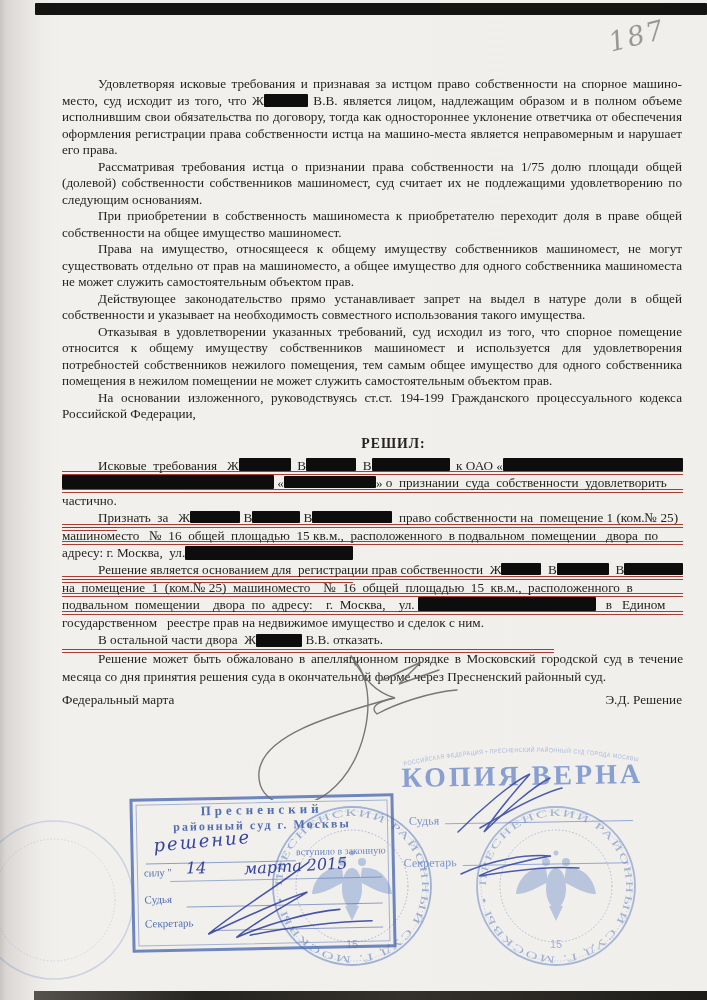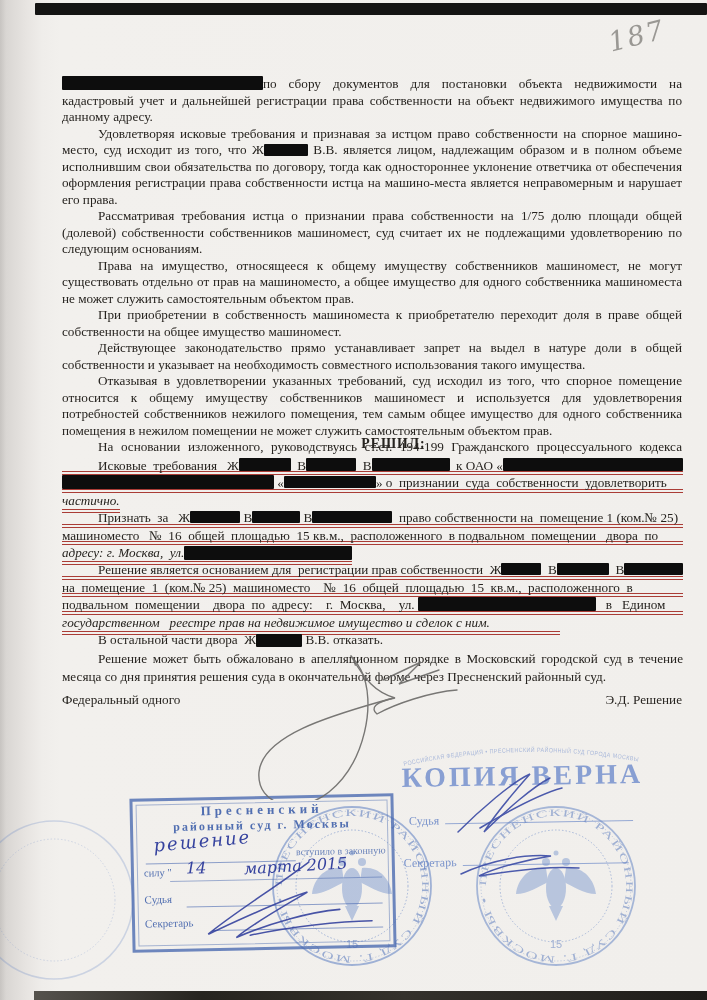--- a/index.html
+++ b/index.html
@@ -29,21 +29,21 @@
     position:absolute;left:0;top:436px;width:707px;text-align:center;
     font-weight:bold;font-size:13.8px;letter-spacing:1px;margin-left:40px;
   }
   
   .operative{position:absolute;left:62px;top:458px;width:621px;font-size:13.2px;}
   .op-line{display:flex;align-items:flex-start;height:17.4px;box-sizing:border-box;white-space:pre;}
   .op-line .t{white-space:pre;}
   .op-line .redact{align-self:center;}
   .grow{flex:1 1 auto;}
   .rl{border-bottom:4px double rgba(164,44,38,.92);}
-  span.rl{padding-bottom:0px;font-style:italic;}
+  span.rl{padding-bottom:18px;}
   .pad-ind{padding-left:36px;}
   .closing{margin-top:1px;line-height:17.5px;text-align:justify;}
   
   .signoff{position:absolute;left:62px;top:692px;width:620px;display:flex;justify-content:space-between;font-size:13.2px;}
   
   .sig-judge{position:absolute;left:225px;top:640px;z-index:5;}
   .seal{position:absolute;z-index:3;}
   .stampbox{
     position:absolute;left:131px;top:796px;width:258px;height:148px;z-index:4;
     border:3px solid rgba(72,104,176,.78);outline:1px solid rgba(72,104,176,.45);outline-offset:-7px;
@@ -78,25 +78,24 @@
 </style>
 </head>
 <body>
 
 <div class="scanbar-top"></div>
 <div class="scanbar-bottom"></div>
 
 <div class="pagenum">187</div>
 
 <div class="text-body">
-  <p class="para"><span class="redact" style="width:201px;height:14px"></span><span class="t">по сбору документов для постановки объекта недвижимости на кадастровый учет и дальнейшей регистрации права собственности на объект недвижимого имущества по данному адресу.</span></p>
   <p class="para ind"><span>Удовлетворяя исковые требования и признавая за истцом право собственности на спорное машино-место, суд исходит из того, что Ж</span><span class="redact" style="width:44px"></span><span> В.В. является лицом, надлежащим образом и в полном объеме исполнившим свои обязательства по договору, тогда как одностороннее уклонение ответчика от обеспечения оформления регистрации права собственности истца на машино-места является неправомерным и нарушает его права.</span></p>
   <p class="para ind">Рассматривая требования истца о признании права собственности на 1/75 долю площади общей (долевой) собственности собственников машиномест, суд считает их не подлежащими удовлетворению по следующим основаниям.</p>
+  <p class="para ind">При приобретении в собственность машиноместа к приобретателю переходит доля в праве общей собственности на общее имущество машиномест.</p>
   <p class="para ind">Права на имущество, относящееся к общему имуществу собственников машиномест, не могут существовать отдельно от прав на машиноместо, а общее имущество для одного собственника машиноместа не может служить самостоятельным объектом прав.</p>
-  <p class="para ind">При приобретении в собственность машиноместа к приобретателю переходит доля в праве общей собственности на общее имущество машиномест.</p>
   <p class="para ind">Действующее законодательство прямо устанавливает запрет на выдел в натуре доли в общей собственности и указывает на необходимость совместного использования такого имущества.</p>
   <p class="para ind">Отказывая в удовлетворении указанных требований, суд исходил из того, что спорное помещение относится к общему имуществу собственников машиномест и используется для удовлетворения потребностей собственников нежилого помещения, тем самым общее имущество для одного собственника помещения в нежилом помещении не может служить самостоятельным объектом прав.</p>
   <p class="para ind">На основании изложенного, руководствуясь ст.ст. 194-199 Гражданского процессуального кодекса Российской Федерации,</p>
 </div>
 
 <div class="heading">РЕШИЛ:</div>
 
 <div class="operative">
   <div class="op-line rl pad-ind">
     <span class="t">Исковые  требования   Ж</span><span class="redact" style="width:52px"></span><span class="t">  В</span><span class="redact" style="width:50px"></span><span class="t">  В</span><span class="redact" style="width:78px"></span><span class="t">  к ОАО «</span><span class="redact grow"></span>
@@ -128,21 +127,21 @@
   <div class="op-line">
     <span class="t rl" style="padding-right:70px;">государственном   реестре прав на недвижимое имущество и сделок с ним.</span>
   </div>
   <div class="op-line pad-ind">
     <span class="t">В остальной части двора  Ж</span><span class="redact" style="width:46px"></span><span class="t"> В.В. отказать.</span>
   </div>
   <p class="para ind closing">Решение может быть обжаловано в апелляционном порядке в Московский городской суд в течение месяца со дня принятия решения суда в окончательной форме через Пресненский районный суд.</p>
 </div>
 
 <div class="signoff">
-  <span>Федеральный одного</span>
+  <span>Федеральный марта</span>
   <span>Э.Д. Решение</span>
 </div>
 
 <svg class="sig-judge" width="240" height="160" viewBox="0 0 240 160">
   <g fill="none" stroke="#6b6a68" stroke-width="1.4" stroke-linecap="round" opacity="0.9">
     <path d="M168 58 C120 72 38 92 34 132 C31 166 74 176 104 152 C140 123 152 62 136 30 C132 22 128 18 126 16"></path>
     <path d="M126 16 C140 40 150 52 170 58 C150 62 145 68 152 74 C170 64 205 52 232 50"></path>
     <path d="M158 40 L196 22 L174 44 L214 30"></path>
   </g>
 </svg>

